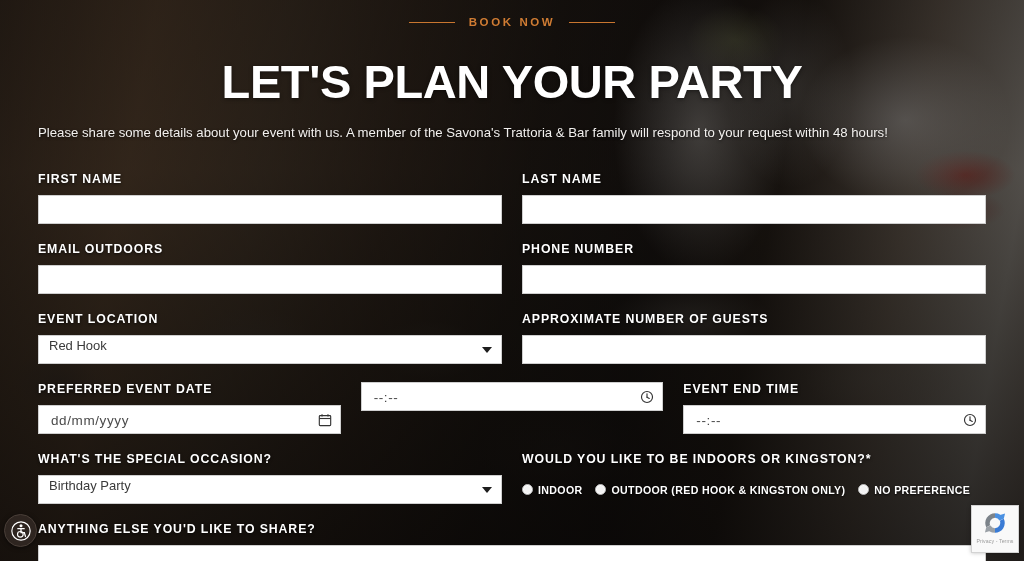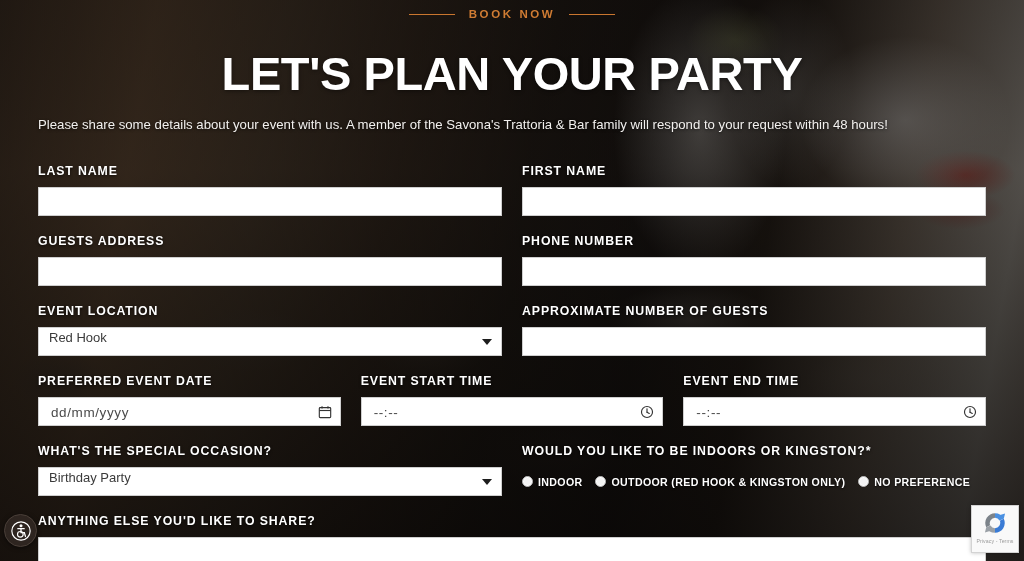--- a/index.html
+++ b/index.html
@@ -67,21 +67,21 @@
     height: 561px;
     padding: 0 38px;
   }
 
   
   .eyebrow {
     display: flex;
     align-items: center;
     justify-content: center;
     gap: 14px;
-    padding-top: 8px;
+    padding-top: 16px;
   }
   .eyebrow .rule {
     width: 46px;
     height: 1px;
     background: #c9762f;
   }
   .eyebrow .eyebrow-text {
     color: #d07c33;
     font-size: 11.5px;
     font-weight: bold;
@@ -297,32 +297,32 @@
     <span class="rule"></span>
   </div>
 
   <h1 class="headline">LET'S PLAN YOUR PARTY</h1>
   <p class="subhead">Please share some details about your event with us. A member of the Savona's Trattoria &amp; Bar family will respond to your request within 48 hours!</p>
 
   <div class="form">
 
     <div class="row">
       <div class="field">
+        <label class="flabel">FIRST NAME</label>
+        <input class="input" type="text" value="" placeholder="" style="">
+      </div>
+      <div class="field">
         <label class="flabel">LAST NAME</label>
         <input class="input" type="text" value="" placeholder="" style="">
       </div>
-      <div class="field">
-        <label class="flabel">FIRST NAME</label>
-        <input class="input" type="text" value="" placeholder="" style="">
-      </div>
-    </div>
-
-    <div class="row">
-      <div class="field">
-        <label class="flabel">GUESTS ADDRESS</label>
+    </div>
+
+    <div class="row">
+      <div class="field">
+        <label class="flabel">EMAIL OUTDOORS</label>
         <input class="input" type="email" value="" placeholder="" style="">
       </div>
       <div class="field">
         <label class="flabel">PHONE NUMBER</label>
         <input class="input" type="tel" value="" placeholder="" style="">
       </div>
     </div>
 
     <div class="row">
       <div class="field">
@@ -345,21 +345,20 @@
           <div class="dt-value">dd/mm/yyyy</div>
           <svg class="dt-icon" viewBox="0 0 16 16">
             <rect x="1.5" y="3" width="13" height="11.5" rx="1" fill="none" stroke="#333" stroke-width="1.3"></rect>
             <line x1="1.5" y1="6.3" x2="14.5" y2="6.3" stroke="#333" stroke-width="1.3"></line>
             <line x1="4.6" y1="1.4" x2="4.6" y2="4" stroke="#333" stroke-width="1.3"></line>
             <line x1="11.4" y1="1.4" x2="11.4" y2="4" stroke="#333" stroke-width="1.3"></line>
           </svg>
         </div>
       </div>
       <div class="field third">
-        <label class="flabel">EVENT START TIME</label>
         <div class="dt-wrap">
           <div class="dt-value">--:--</div>
           <svg class="dt-icon" viewBox="0 0 16 16">
             <circle cx="8" cy="8" r="6.3" fill="none" stroke="#333" stroke-width="1.3"></circle>
             <line x1="8" y1="4.4" x2="8" y2="8.2" stroke="#333" stroke-width="1.3" stroke-linecap="round"></line>
             <line x1="8" y1="8.2" x2="10.6" y2="9.6" stroke="#333" stroke-width="1.3" stroke-linecap="round"></line>
           </svg>
         </div>
       </div>
       <div class="field third">

